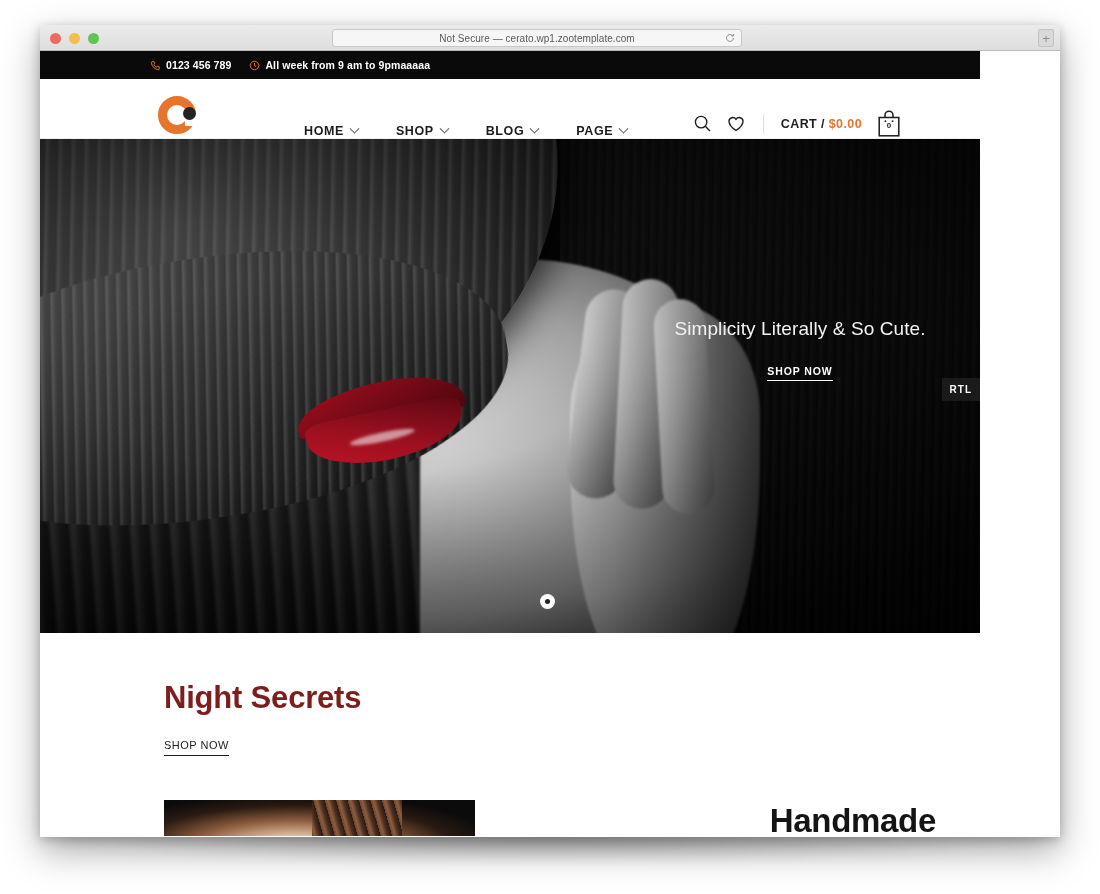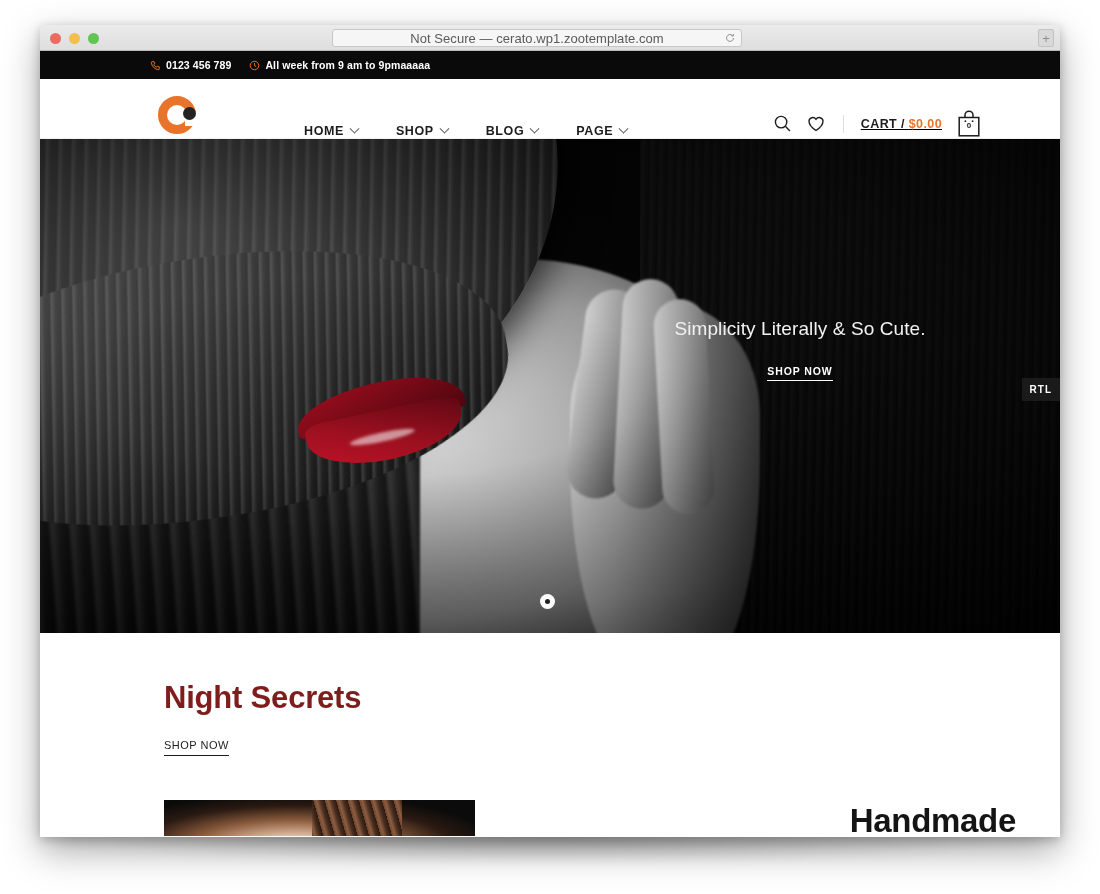--- a/index.html
+++ b/index.html
@@ -55,21 +55,21 @@
     left: 292px; top: 4px;
     width: 410px; height: 18px;
     background: #f6f6f6;
     border: 1px solid #c7c7c7;
     border-radius: 3px;
     display: flex;
     align-items: center;
     justify-content: center;
   }
   .url-text {
-    font-size: 13px;
+    font-size: 10px;
     color: #5a5a5a;
     letter-spacing: 0.05px;
     font-family: "Liberation Sans", sans-serif;
     white-space: nowrap;
     text-align: right;
   }
   .reload-icon {
     position: absolute;
     right: 6px; top: 50%;
     transform: translateY(-50%);
@@ -85,21 +85,21 @@
     border-radius: 2px;
     display: flex; align-items:center; justify-content:center;
     color: #8e8e8e;
     font-size: 13px;
     line-height: 1;
   }
 
   
   .viewport {
     position: relative;
-    width: 1020px;
+    width: 940px;
     height: 786px;
     overflow: hidden;
     background: #fff;
   }
 
   
   .topbar {
     height: 28px;
     background: #0a0a0a;
     display: flex;
@@ -218,21 +218,20 @@
     border-bottom: 1.1px solid #5c5c5c;
     transform: rotate(45deg) translate(-2px,-2px);
   }
 
   .nav-right {
     position: absolute;
     right: 78px;
     display: flex;
     align-items: center;
     gap: 14px;
-    text-decoration: underline;
   }
   .ic-btn { color: #1c1c1c; display:flex; align-items:center; }
   .nav-div {
     width: 1px; height: 18px;
     background: #dedede;
     margin: 0 3px;
   }
   .cart-text {
     font-size: 12.5px;
     font-weight: bold;

